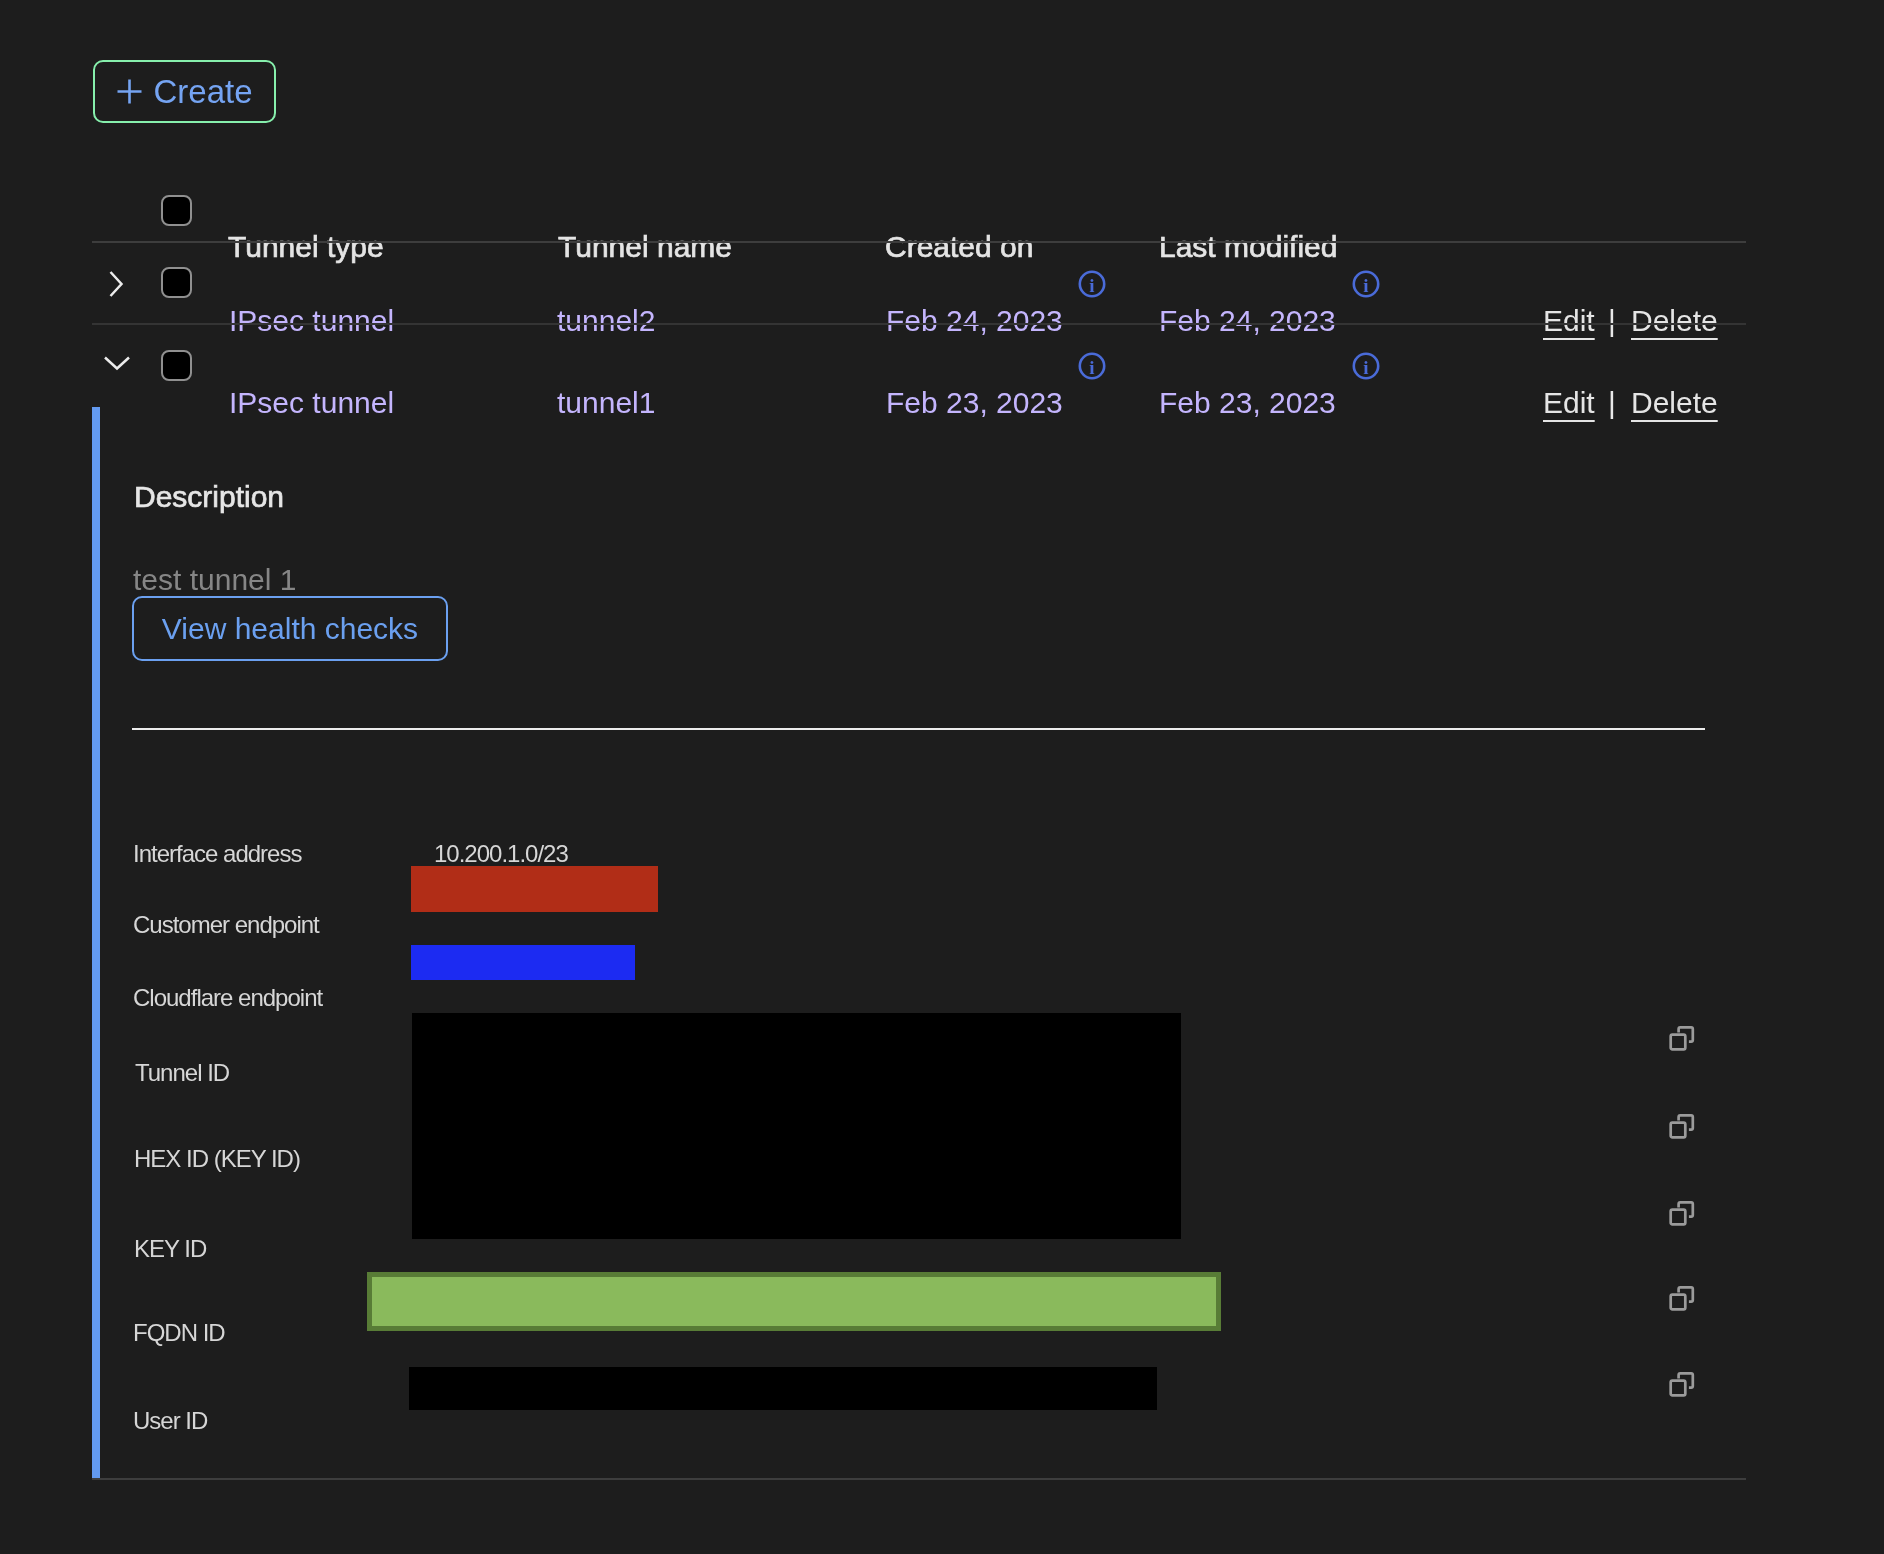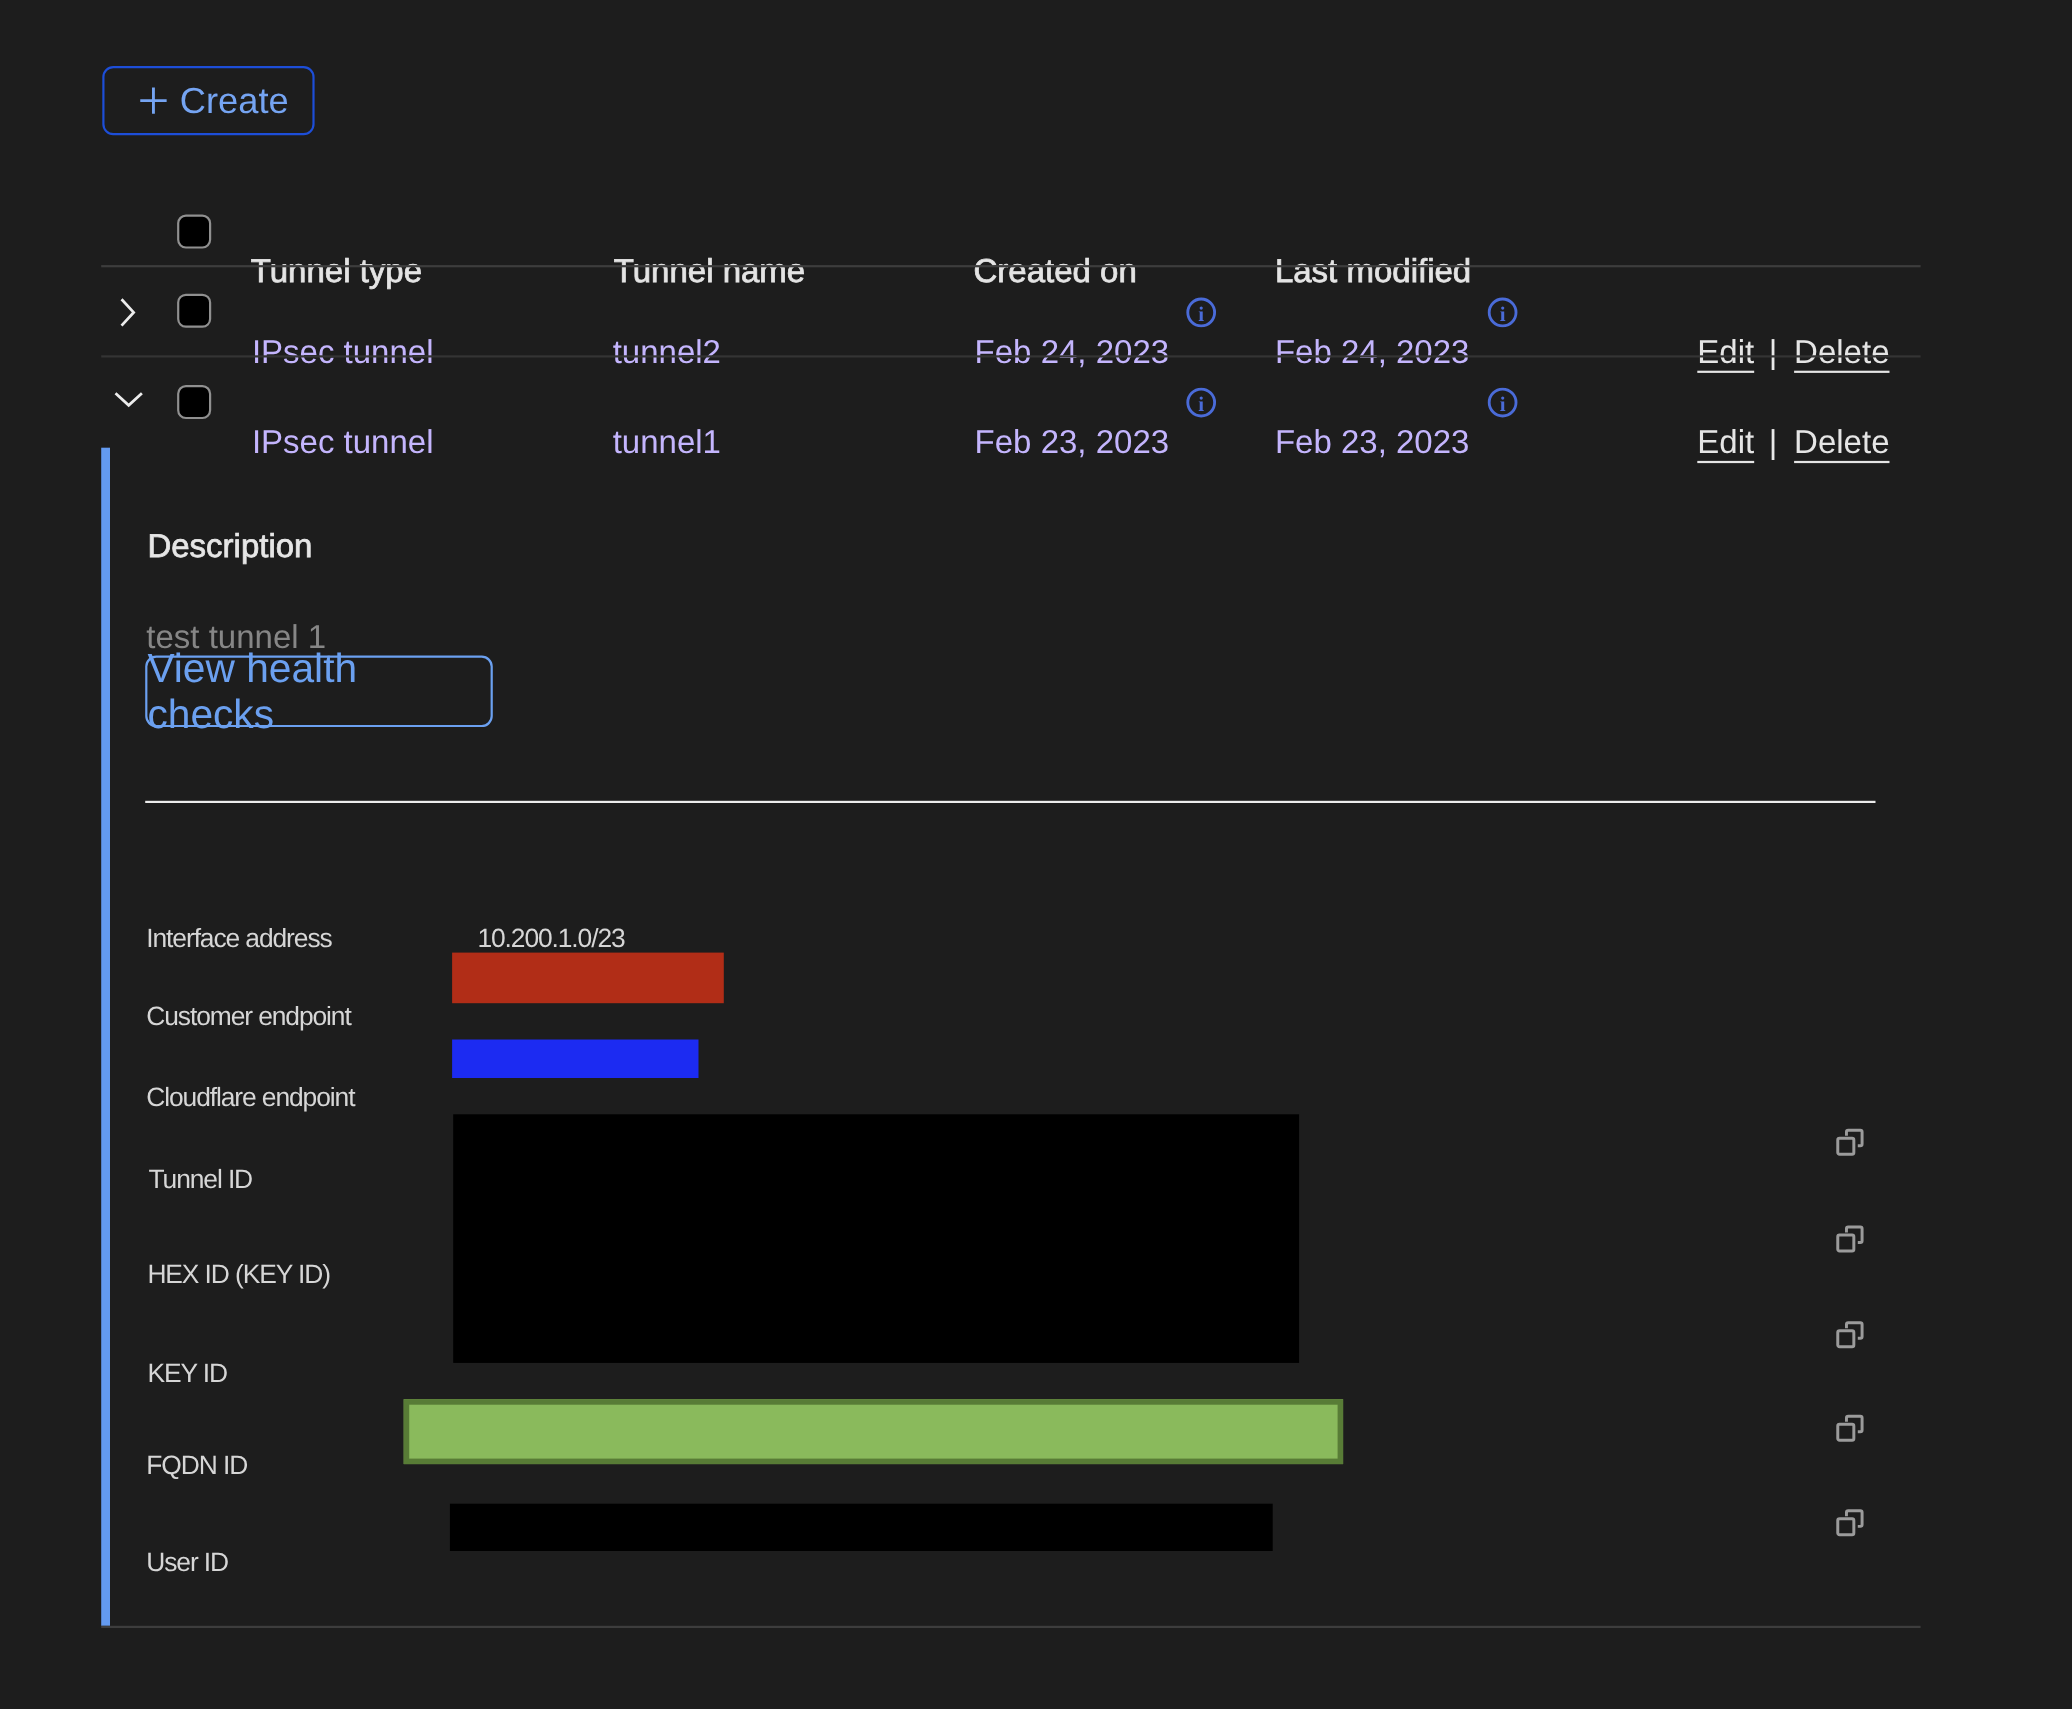--- a/index.html
+++ b/index.html
@@ -1,22 +1,22 @@
 <!DOCTYPE html>
 <html><head>
 <meta charset="utf-8">
 <style>
   html,body{margin:0;padding:0;}
   body{width:1884px;height:1554px;background:#1d1d1d;font-family:"Liberation Sans",sans-serif;position:relative;overflow:hidden;}
   .abs{position:absolute;}
   .txt{position:absolute;white-space:nowrap;margin-top:36px;}
   .hline{position:absolute;height:2px;}
   
-  .create{position:absolute;left:93px;top:60px;width:179px;height:59px;border:2px solid #1d4ed8;border-radius:10px;display:flex;align-items:center;justify-content:center;padding-left:10px;box-sizing:content-box;color:#75a4f2;font-size:33px;}
-  .vhc{position:absolute;left:132px;top:596px;width:312px;height:61px;border:2px solid #6ba0f0;border-radius:10px;display:flex;align-items:center;justify-content:center;color:#6ba0f0;font-size:37px;}
+  .create{position:absolute;left:93px;top:60px;width:179px;height:59px;border:2px solid #86efac;border-radius:10px;display:flex;align-items:center;justify-content:center;box-sizing:content-box;color:#75a4f2;font-size:33px;}
+  .vhc{position:absolute;left:132px;top:596px;width:312px;height:61px;border:2px solid #6ba0f0;border-radius:10px;display:flex;align-items:center;justify-content:center;color:#6ba0f0;font-size:30px;}
   .cb{position:absolute;width:27px;height:27px;background:#000;border:2px solid #909090;border-radius:8px;}
   .hdr{font-weight:normal;-webkit-text-stroke:0.7px #e4e4e4;color:#e4e4e4;font-size:30px;height:40px;line-height:40px;}
   .cell{color:#c4b5fd;font-size:30px;height:40px;line-height:40px;}
   .lnk{color:#e5e5e5;font-size:30px;height:40px;line-height:40px;text-decoration:underline;text-underline-offset:7px;text-decoration-thickness:2px;}
   .dlab{color:#d6d6d6;font-size:24px;letter-spacing:-1px;height:44px;line-height:44px;}
   .copyicon{width:28px;height:28px;}
 </style>
 </head>
 <body>
 

